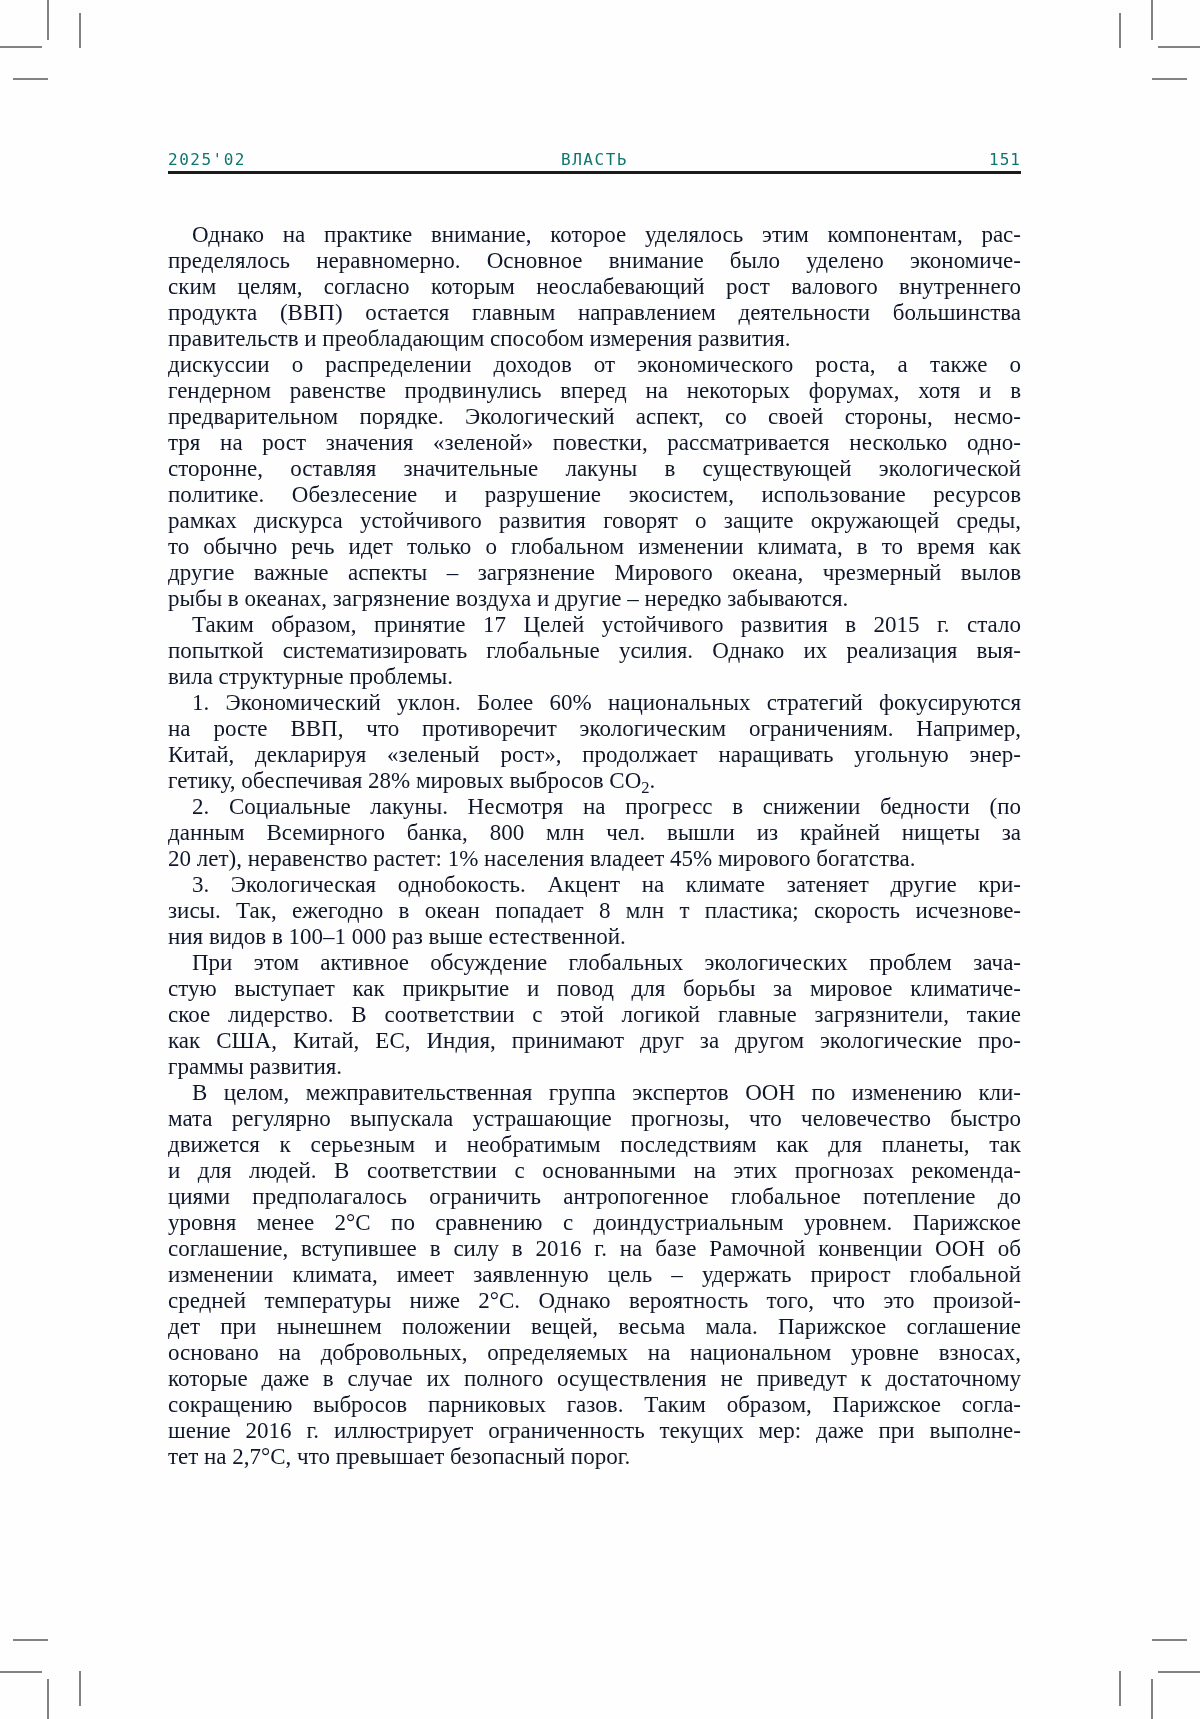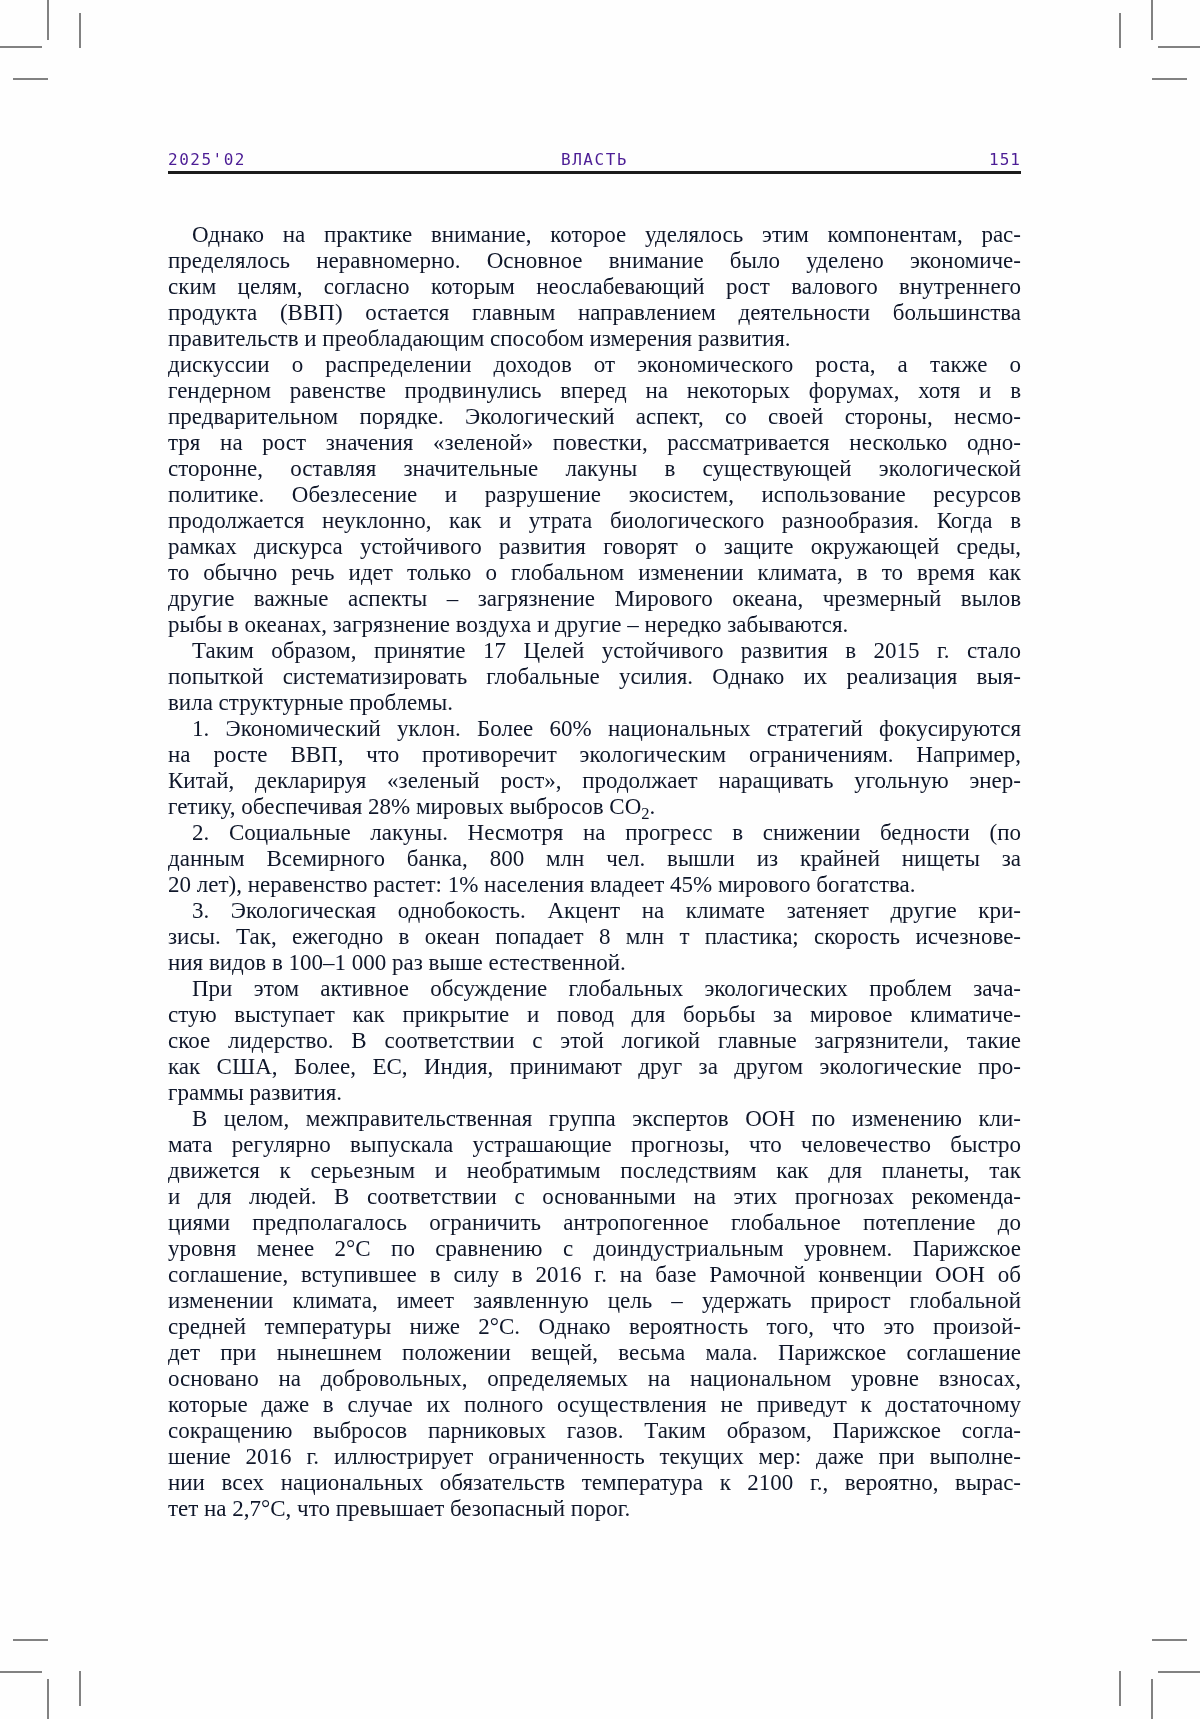--- a/index.html
+++ b/index.html
@@ -34,21 +34,21 @@
   
   .pagehead {
     position: absolute;
     left: 168px;
     top: 146px;
     width: 853px;
     height: 23px;
     font-family: "DejaVu Sans Mono", "Liberation Mono", monospace;
     font-size: 16px;
     letter-spacing: 1.5px;
-    color: #4c1d95;
+    color: #0f766e;
   }
   .issue   { position: absolute; left: 0;  bottom: 0; }
   .jtitle  { position: absolute; left: 50%; transform: translateX(-50%); bottom: 0; text-align: center; }
   .pagenum { position: absolute; right: 0; bottom: 0; letter-spacing: 1px; text-align: center; }
   .rule {
     position: absolute;
     left: 168px;
     top: 171px;
     width: 853px;
     height: 3px;
@@ -109,54 +109,52 @@
       <div class="line">пределялось неравномерно. Основное внимание было уделено экономиче-</div>
       <div class="line">ским целям, согласно которым неослабевающий рост валового внутреннего</div>
       <div class="line">продукта (ВВП) остается главным направлением деятельности большинства</div>
       <div class="line lastline">правительств и преобладающим способом измерения развития.</div>
       <div class="line">дискуссии о распределении доходов от экономического роста, а также о</div>
       <div class="line">гендерном равенстве продвинулись вперед на некоторых форумах, хотя и в</div>
       <div class="line">предварительном порядке. Экологический аспект, со своей стороны, несмо-</div>
       <div class="line">тря на рост значения «зеленой» повестки, рассматривается несколько одно-</div>
       <div class="line">сторонне, оставляя значительные лакуны в существующей экологической</div>
       <div class="line">политике. Обезлесение и разрушение экосистем, использование ресурсов</div>
-      <div class="line">продолжается неуклонно, как и утрата биологического разнообразия. Когда в</div>
       <div class="line">рамках дискурса устойчивого развития говорят о защите окружающей среды,</div>
       <div class="line">то обычно речь идет только о глобальном изменении климата, в то время как</div>
       <div class="line">другие важные аспекты – загрязнение Мирового океана, чрезмерный вылов</div>
       <div class="line lastline">рыбы в океанах, загрязнение воздуха и другие – нередко забываются.</div>
       <div class="line first">Таким образом, принятие 17 Целей устойчивого развития в 2015 г. стало</div>
       <div class="line">попыткой систематизировать глобальные усилия. Однако их реализация выя-</div>
       <div class="line lastline">вила структурные проблемы.</div>
       <div class="line first">1. Экономический уклон. Более 60% национальных стратегий фокусируются</div>
       <div class="line">на росте ВВП, что противоречит экологическим ограничениям. Например,</div>
       <div class="line">Китай, декларируя «зеленый рост», продолжает наращивать угольную энер-</div>
       <div class="line lastline"><span>гетику, обеспечивая 28% мировых выбросов CO</span><span class="sub">2</span><span>.</span></div>
       <div class="line first">2. Социальные лакуны. Несмотря на прогресс в снижении бедности (по</div>
       <div class="line">данным Всемирного банка, 800 млн чел. вышли из крайней нищеты за</div>
       <div class="line lastline">20 лет), неравенство растет: 1% населения владеет 45% мирового богатства.</div>
       <div class="line first">3. Экологическая однобокость. Акцент на климате затеняет другие кри-</div>
       <div class="line">зисы. Так, ежегодно в океан попадает 8 млн т пластика; скорость исчезнове-</div>
       <div class="line lastline">ния видов в 100–1 000 раз выше естественной.</div>
       <div class="line first">При этом активное обсуждение глобальных экологических проблем зача-</div>
       <div class="line">стую выступает как прикрытие и повод для борьбы за мировое климатиче-</div>
       <div class="line">ское лидерство. В соответствии с этой логикой главные загрязнители, такие</div>
-      <div class="line">как США, Более, ЕС, Индия, принимают друг за другом экологические про-</div>
+      <div class="line">как США, Китай, ЕС, Индия, принимают друг за другом экологические про-</div>
       <div class="line lastline">граммы развития.</div>
       <div class="line first">В целом, межправительственная группа экспертов ООН по изменению кли-</div>
       <div class="line">мата регулярно выпускала устрашающие прогнозы, что человечество быстро</div>
       <div class="line">движется к серьезным и необратимым последствиям как для планеты, так</div>
       <div class="line">и для людей. В соответствии с основанными на этих прогнозах рекоменда-</div>
       <div class="line">циями предполагалось ограничить антропогенное глобальное потепление до</div>
       <div class="line">уровня менее 2°C по сравнению с доиндустриальным уровнем. Парижское</div>
       <div class="line">соглашение, вступившее в силу в 2016 г. на базе Рамочной конвенции ООН об</div>
       <div class="line">изменении климата, имеет заявленную цель – удержать прирост глобальной</div>
       <div class="line">средней температуры ниже 2°C. Однако вероятность того, что это произой-</div>
       <div class="line">дет при нынешнем положении вещей, весьма мала. Парижское соглашение</div>
       <div class="line">основано на добровольных, определяемых на национальном уровне взносах,</div>
       <div class="line">которые даже в случае их полного осуществления не приведут к достаточному</div>
       <div class="line">сокращению выбросов парниковых газов. Таким образом, Парижское согла-</div>
       <div class="line">шение 2016 г. иллюстрирует ограниченность текущих мер: даже при выполне-</div>
-      <div class="line">нии всех национальных обязательств температура к 2100 г., вероятно, вырас-</div>
       <div class="line lastline">тет на 2,7°C, что превышает безопасный порог.</div>
     </main>
 
 </div>
 
 </body></html>

